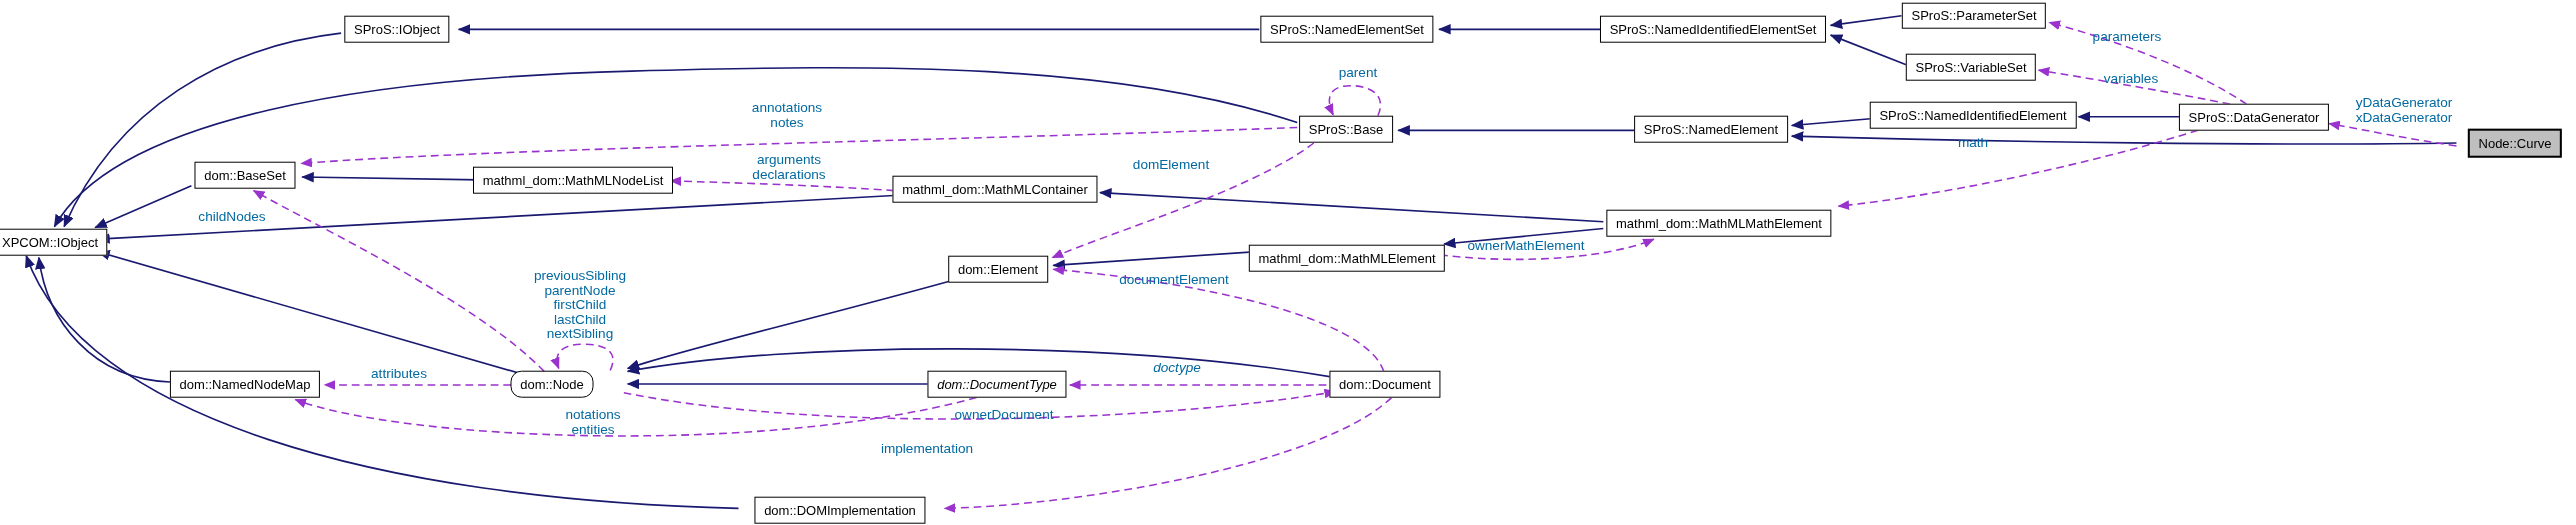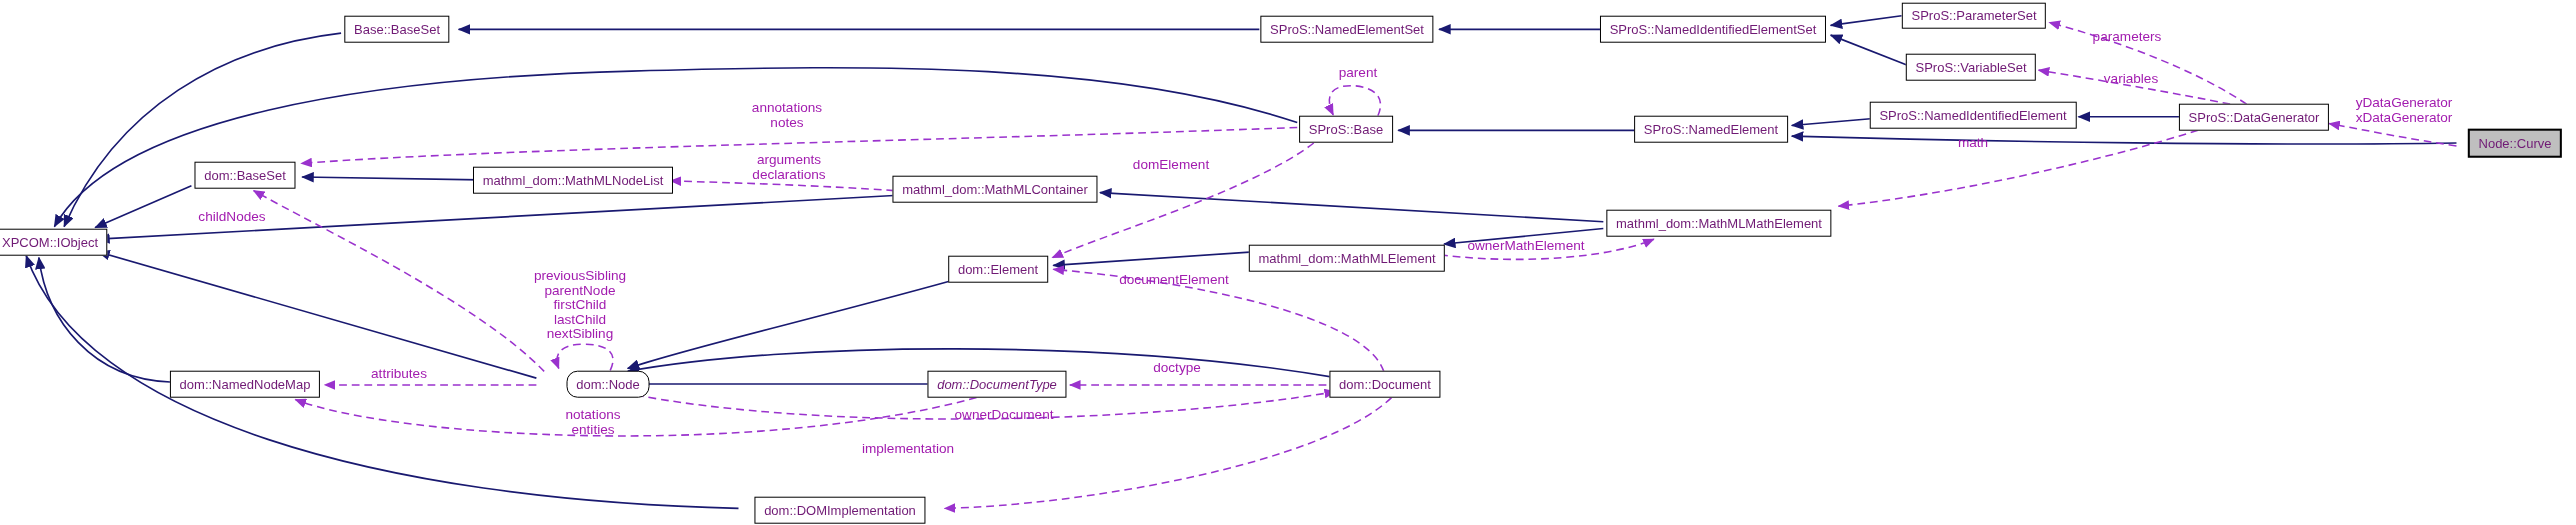--- a/index.html
+++ b/index.html
@@ -2,24 +2,24 @@
 <html><head>
 <meta charset="utf-8">
 <style>
   html,body{margin:0;padding:0;background:#ffffff;}
   #diagram{position:relative;width:2576px;height:526px;background:#ffffff;
            font-family:"Liberation Sans","DejaVu Sans",sans-serif;overflow:hidden;}
   #edges{position:absolute;left:0;top:0;width:2576px;height:526px;}
   .edge-solid{fill:none;stroke:#191970;stroke-width:1.7;}
   .edge-dashed{fill:none;stroke:#9a32cd;stroke-width:1.6;stroke-dasharray:8 5;}
   .node{position:absolute;transform:translate(-50%,-50%);background:#ffffff;
-        border:1.6px solid #000000;color:#701a75;font-size:13px;line-height:1;
+        border:1.6px solid #000000;color:#000000;font-size:13px;line-height:1;
         padding:5.8px 8.7px;white-space:nowrap;text-align:right;box-sizing:border-box;}
   .node.current{background:#bfbfbf;border-width:2.1px;}
-  .edge-label{position:absolute;transform:translateX(-50%);color:#a21caf;font-size:13.6px;
+  .edge-label{position:absolute;transform:translateX(-50%);color:#0369a1;font-size:13.6px;
         line-height:14.6px;text-align:center;white-space:pre-line;}
 </style>
 </head>
 <body>
 
 <div id="diagram">
   <svg id="edges" viewBox="0 0 2651 541" xmlns="http://www.w3.org/2000/svg">
     <defs>
       <marker id="arrow-solid" viewBox="0 0 12 10" refX="11" refY="5" markerWidth="13" markerHeight="11" markerUnits="userSpaceOnUse" orient="auto">
         <path d="M0,0 L12,5 L0,10 z" fill="#191970"></path>
@@ -65,38 +65,38 @@
         <path d="M 1432 409 C 1360 478 1110 520 972 523" class="edge-dashed" marker-end="url(#arrow-dashed)"></path>
         <path d="M 2312 107 C 2260 72 2180 42 2109 23" class="edge-dashed" marker-end="url(#arrow-dashed)"></path>
         <path d="M 2295 107 C 2240 96 2165 83 2098 72" class="edge-dashed" marker-end="url(#arrow-dashed)"></path>
         <path d="M 2262 134 C 2140 172 1990 202 1892 212" class="edge-dashed" marker-end="url(#arrow-dashed)"></path>
         <path d="M 2528 150 C 2480 143 2440 135 2397 127" class="edge-dashed" marker-end="url(#arrow-dashed)"></path>
         <path d="M 1482 262 C 1570 273 1660 264 1702 246" class="edge-dashed" marker-end="url(#arrow-dashed)"></path>
       </g>
   </svg>
   <div id="node-layer">
       <div class="node" style="left: 50px; top: 242px;">XPCOM::IObject</div>
-      <div class="node" style="left: 397px; top: 29px;">Base::BaseSet</div>
+      <div class="node" style="left: 397px; top: 29px;">SProS::IObject</div>
       <div class="node" style="left: 1347px; top: 29px;">SProS::NamedElementSet</div>
       <div class="node" style="left: 1713px; top: 29px;">SProS::NamedIdentifiedElementSet</div>
       <div class="node" style="left: 1974px; top: 15.5px;">SProS::ParameterSet</div>
       <div class="node" style="left: 1971px; top: 67px;">SProS::VariableSet</div>
       <div class="node" style="left: 1346px; top: 129px;">SProS::Base</div>
       <div class="node" style="left: 1711px; top: 129px;">SProS::NamedElement</div>
       <div class="node" style="left: 1973px; top: 115px;">SProS::NamedIdentifiedElement</div>
       <div class="node" style="left: 2254px; top: 117px;">SProS::DataGenerator</div>
       <div class="node current" style="left: 2515px; top: 143px;">Node::Curve</div>
       <div class="node" style="left: 245px; top: 175px;">dom::BaseSet</div>
       <div class="node" style="left: 573px; top: 180px;">mathml_dom::MathMLNodeList</div>
       <div class="node" style="left: 995px; top: 189px;">mathml_dom::MathMLContainer</div>
       <div class="node" style="left: 1719px; top: 223px;">mathml_dom::MathMLMathElement</div>
       <div class="node" style="left: 1347px; top: 258px;">mathml_dom::MathMLElement</div>
       <div class="node" style="left: 998px; top: 269px;">dom::Element</div>
       <div class="node" style="left: 245px; top: 384px;">dom::NamedNodeMap</div>
-      <div class="node" style="left: 608px; top: 384px; border-radius: 11px;">dom::Node</div>
+      <div class="node" style="left: 552px; top: 384px; border-radius: 11px;">dom::Node</div>
       <div class="node" style="left: 997px; top: 384px; font-style: italic;">dom::DocumentType</div>
       <div class="node" style="left: 1385px; top: 384px;">dom::Document</div>
       <div class="node" style="left: 840px; top: 510px;">dom::DOMImplementation</div>
     </div>
   <div id="label-layer">
       <div class="edge-label" style="left: 787px; top: 101px;">annotations
 notes</div>
       <div class="edge-label" style="left: 789px; top: 153px;">arguments
 declarations</div>
       <div class="edge-label" style="left: 1358px; top: 66px;">parent</div>
@@ -104,23 +104,23 @@
       <div class="edge-label" style="left: 232px; top: 210px; text-align: center;">childNodes</div>
       <div class="edge-label" style="left: 580px; top: 269px;">previousSibling
 parentNode
 firstChild
 lastChild
 nextSibling</div>
       <div class="edge-label" style="left: 399px; top: 367px;">attributes</div>
       <div class="edge-label" style="left: 593px; top: 408px;">notations
 entities</div>
       <div class="edge-label" style="left: 1004px; top: 408px;">ownerDocument</div>
-      <div class="edge-label" style="left: 1177px; top: 361px;">doctype</div>
+      <div class="edge-label" style="left: 1177px; top: 361px; font-style: italic;">doctype</div>
       <div class="edge-label" style="left: 1174px; top: 273px;">documentElement</div>
-      <div class="edge-label" style="left: 908px; top: 442px;">implementation</div>
+      <div class="edge-label" style="left: 927px; top: 442px;">implementation</div>
       <div class="edge-label" style="left: 1526px; top: 239px;">ownerMathElement</div>
       <div class="edge-label" style="left: 1973px; top: 136px;">math</div>
       <div class="edge-label" style="left: 2127px; top: 30px;">parameters</div>
       <div class="edge-label" style="left: 2131px; top: 72px;">variables</div>
       <div class="edge-label" style="left: 2404px; top: 96px;">yDataGenerator
 xDataGenerator</div>
     </div>
 </div>
 
 

